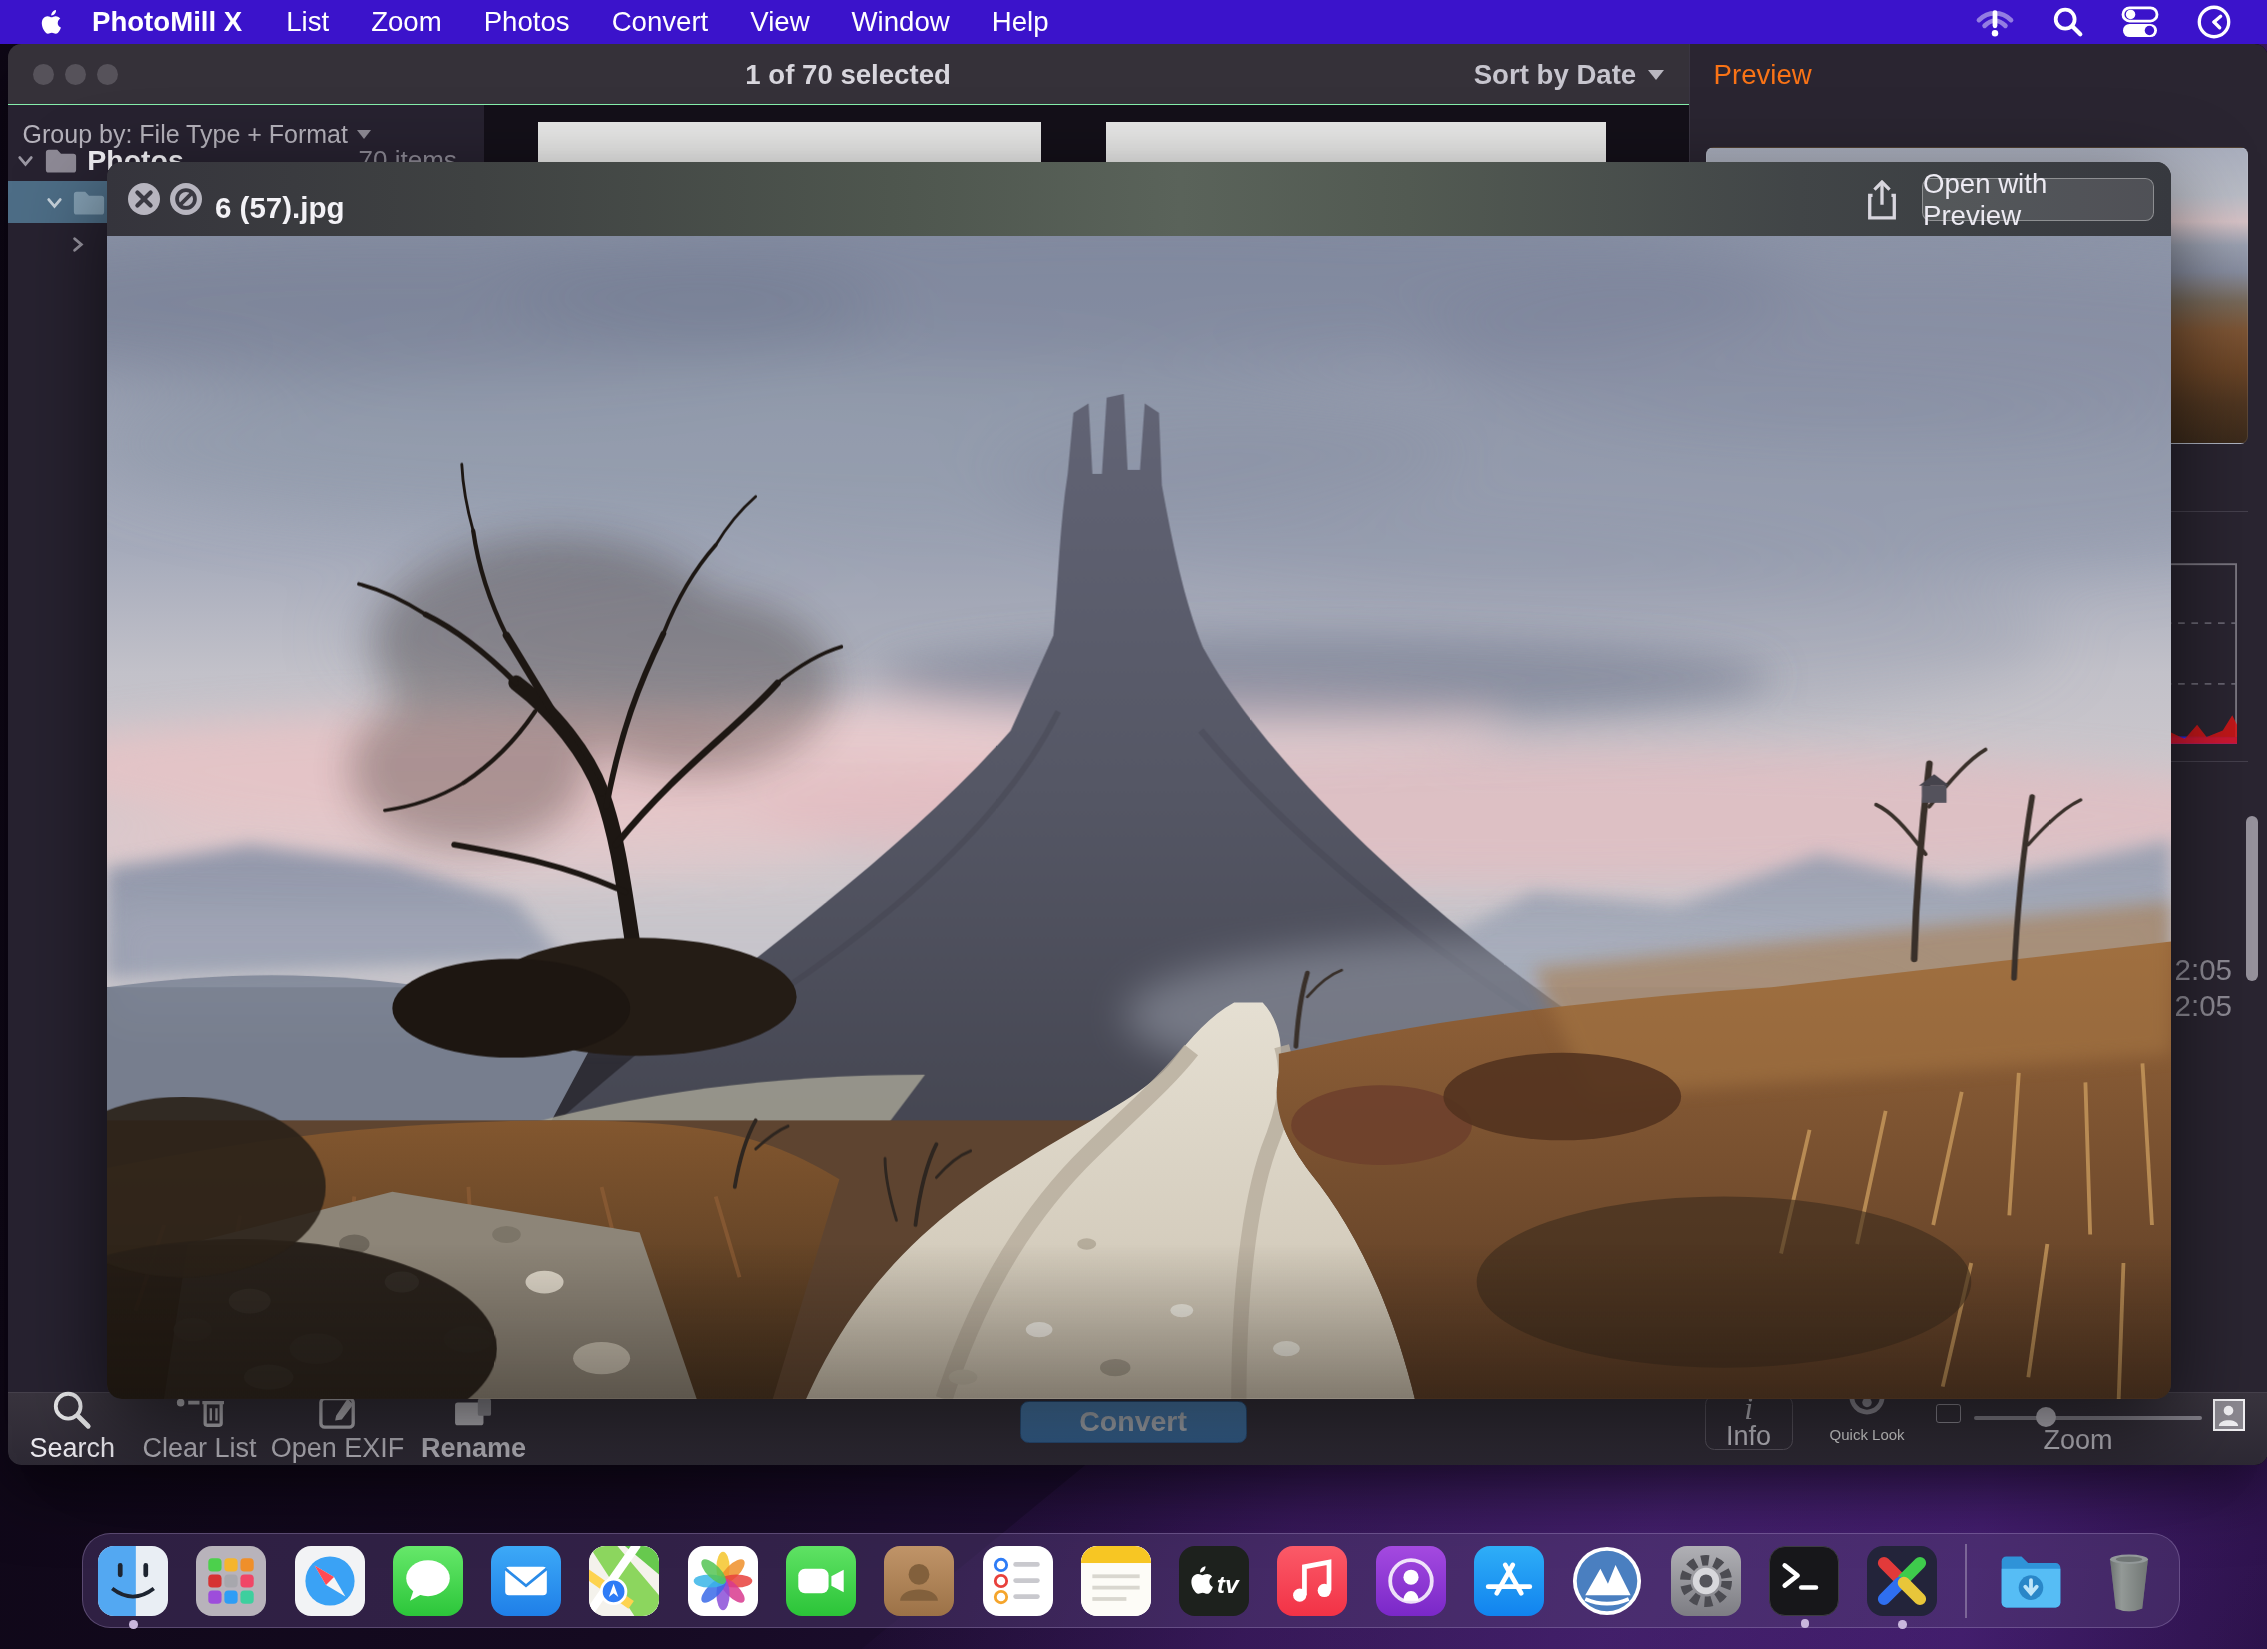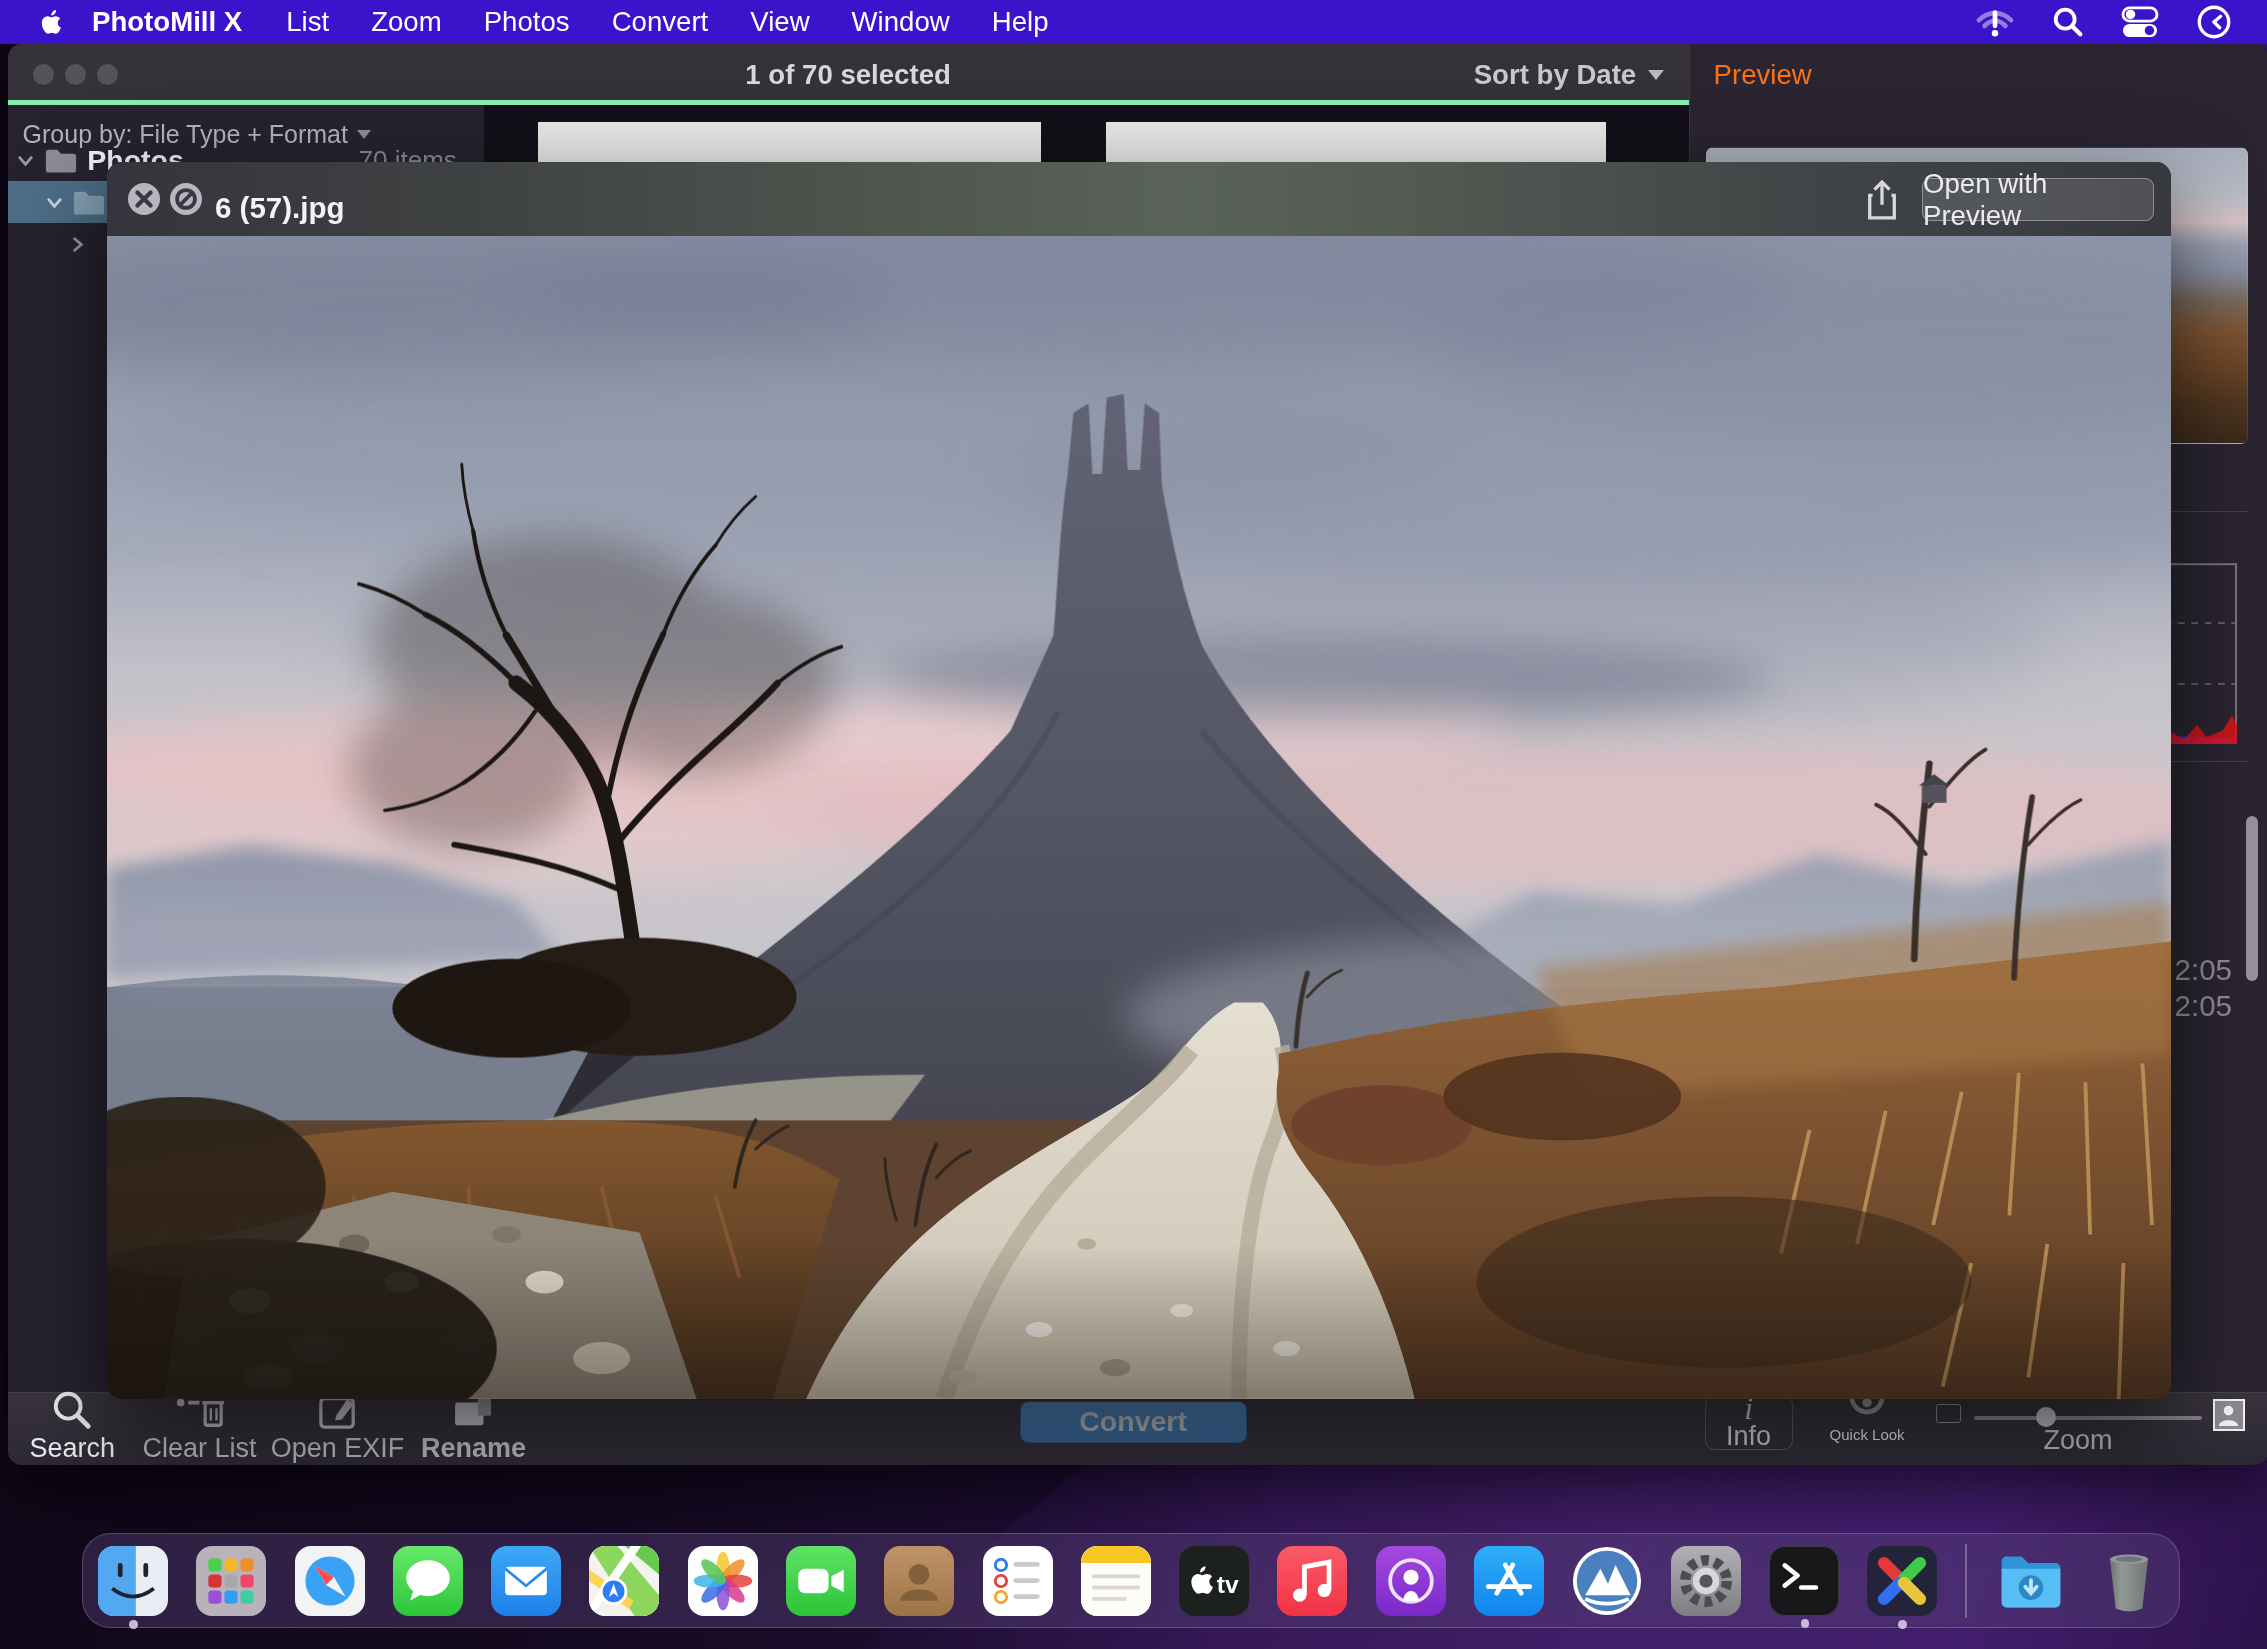--- a/index.html
+++ b/index.html
@@ -16,21 +16,21 @@
   .menubar{ position:absolute; left:0; top:0; width:2267px; height:44px; background:#3b13cb;
     display:flex; align-items:center; color:#fff; font-size:27.6px; z-index:30; }
   .menubar .apple{ margin:0 27px 0 40px; display:flex; align-items:center; }
   .menubar .appname{ font-weight:bold; margin-right:44px; }
   .mi{ margin-right:42px; }
   .mstatus{ margin-left:auto; display:flex; align-items:center; gap:34px; padding-right:34px; }
   
   .window{ position:absolute; left:7.6px; top:44px; width:2260px; height:1421px; border-radius:13.3px;
     background:#141019; overflow:hidden; z-index:10; box-shadow:0 23px 67px rgba(0,0,0,.55); }
   .titlebar{ position:absolute; left:0; top:0; width:1681px; height:61px; background:#353139;
-    border-bottom:5px solid #86efac; }
+    border-bottom:1px solid #86efac; }
   .lights{ position:absolute; left:25px; top:20px; display:flex; gap:11.4px; }
   .lights span{ width:21px; height:21px; border-radius:50%; background:#56525a; display:block; }
   .sel-status{ position:absolute; left:0; top:0; width:1681px; height:61px; display:flex;
     align-items:center; justify-content:center; color:#d8d6dd; font-size:27.6px; font-weight:600; }
   .sortby{ position:absolute; right:25px; top:0; height:61px; display:flex; align-items:center;
     color:#c7c5ce; font-size:27.6px; font-weight:600; gap:11.4px; }
   .tri-down{ width:0; height:0; border-left:8.6px solid transparent; border-right:8.6px solid transparent;
     border-top:10.5px solid #b9b7c0; display:inline-block; }
   
   .sidebar{ position:absolute; left:0; top:61px; width:476px; height:1287px; background:#272230; }
@@ -84,21 +84,21 @@
   .qlbtn{ position:absolute; top:21px; width:32px; height:32px; border-radius:50%; background:#b7b5bf; }
   .qlname{ position:absolute; left:108px; top:0; height:92px; display:flex; align-items:center;
     color:#f3f2f6; font-size:29.5px; font-weight:bold; }
   .openwith{ position:absolute; right:17px; top:16px; width:232px; height:43px; border-radius:8.6px;
     background:rgba(255,255,255,.12); border:1px solid rgba(255,255,255,.35); color:#eceaf2;
     display:flex; align-items:center; justify-content:center; font-size:27.6px; }
   .qlphoto{ position:absolute; left:0; top:74px; width:2064px; height:1163px; border-radius:0 0 11.4px 11.4px; overflow:hidden; }
   
   .dock{ position:absolute; left:82px; top:1533px; width:2098px; height:95px; border-radius:28.5px;
     background:rgba(85,62,118,.45); border:1.4px solid rgba(200,180,230,.28); z-index:40;
-    display:flex; align-items:center; justify-content:space-between; padding:0 15px; }
+    display:flex; align-items:center; justify-content:space-between; padding:0 15px;font-style:italic; }
   .dicon{ width:70px; height:70px; border-radius:16px; position:relative; flex:none; }
   .dicon svg{ position:absolute; inset:0; }
   .ddot{ position:absolute; left:31px; bottom:-13.3px; width:8.6px; height:8.6px; border-radius:50%; background:#c9b7dd; }
   .ddivider{ width:1.9px; height:74px; background:rgba(255,255,255,.28); flex:none; }
 </style>
 </head>
 <body>
 
 <div class="menubar">
   <span class="apple">

